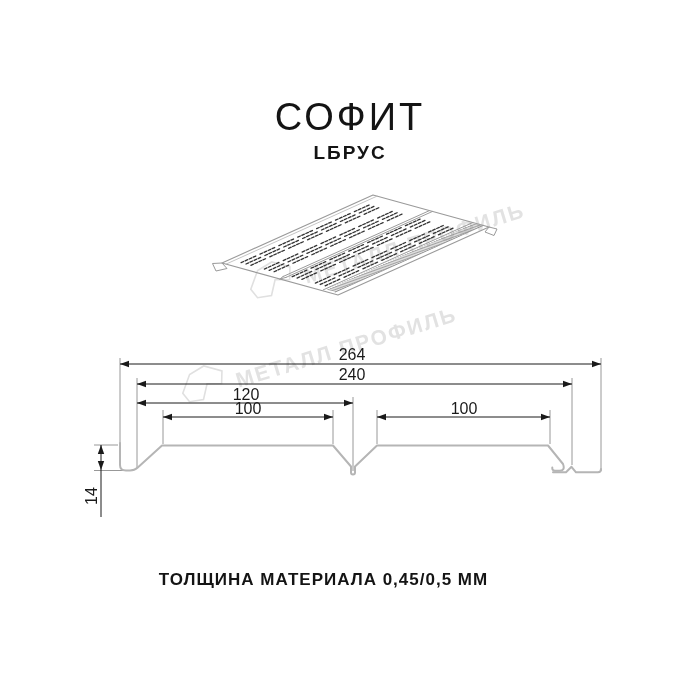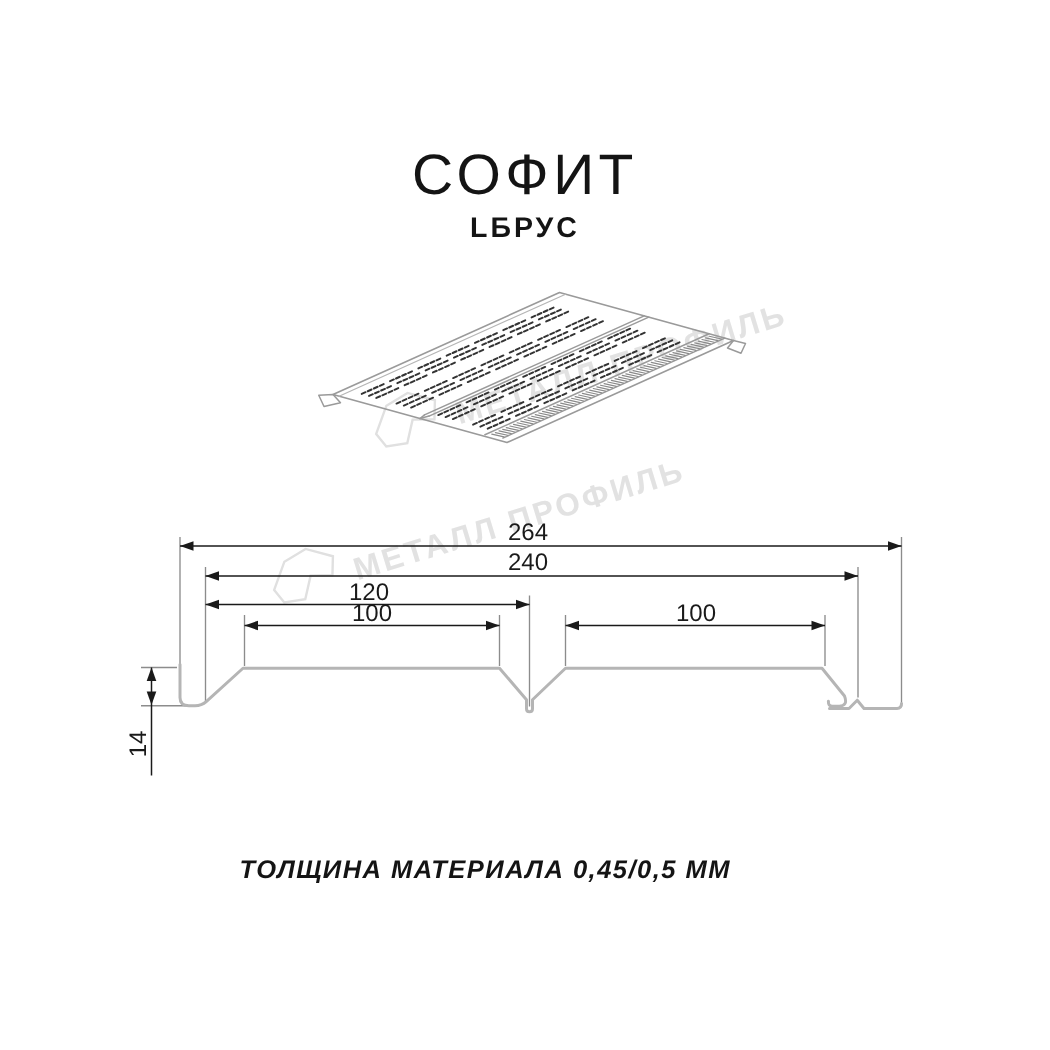--- a/index.html
+++ b/index.html
@@ -3,21 +3,21 @@
 <meta charset="utf-8">
 <style>
   html,body{margin:0;padding:0;background:#fff;}
   .page{position:relative;width:700px;height:700px;background:#ffffff;overflow:hidden;
         font-family:"Liberation Sans", sans-serif;color:#151515;}
   .title{position:absolute;top:96px;left:0;width:700px;text-align:center;
          font-size:38px;font-weight:400;letter-spacing:3px;color:#141414;}
   .subtitle{position:absolute;top:142px;left:0;width:700px;text-align:center;
             font-size:19px;font-weight:700;letter-spacing:2px;color:#141414;}
   .footer{position:absolute;top:570px;left:0;width:647px;text-align:center;
-          font-size:17px;font-weight:600;letter-spacing:1px;color:#141414;font-style:italic;}
+          font-size:17px;font-weight:600;letter-spacing:1px;color:#141414;}
   .layer{position:absolute;left:0;top:0;width:700px;height:700px;}
   .wm{position:absolute;display:flex;align-items:flex-end;gap:9px;
       transform:rotate(-17deg);transform-origin:left center;z-index:1;
       color:#e2e2e2;font-size:21px;font-weight:700;letter-spacing:2px;white-space:nowrap;}
   .wm-a{left:248px;top:268px;}
   .wm-b{left:180px;top:372px;}
   svg{position:absolute;left:0;top:0;z-index:2;}
   .hdr,.footer,.title,.subtitle{z-index:3;}
   text{font-family:"Liberation Sans", sans-serif;}
 </style>

